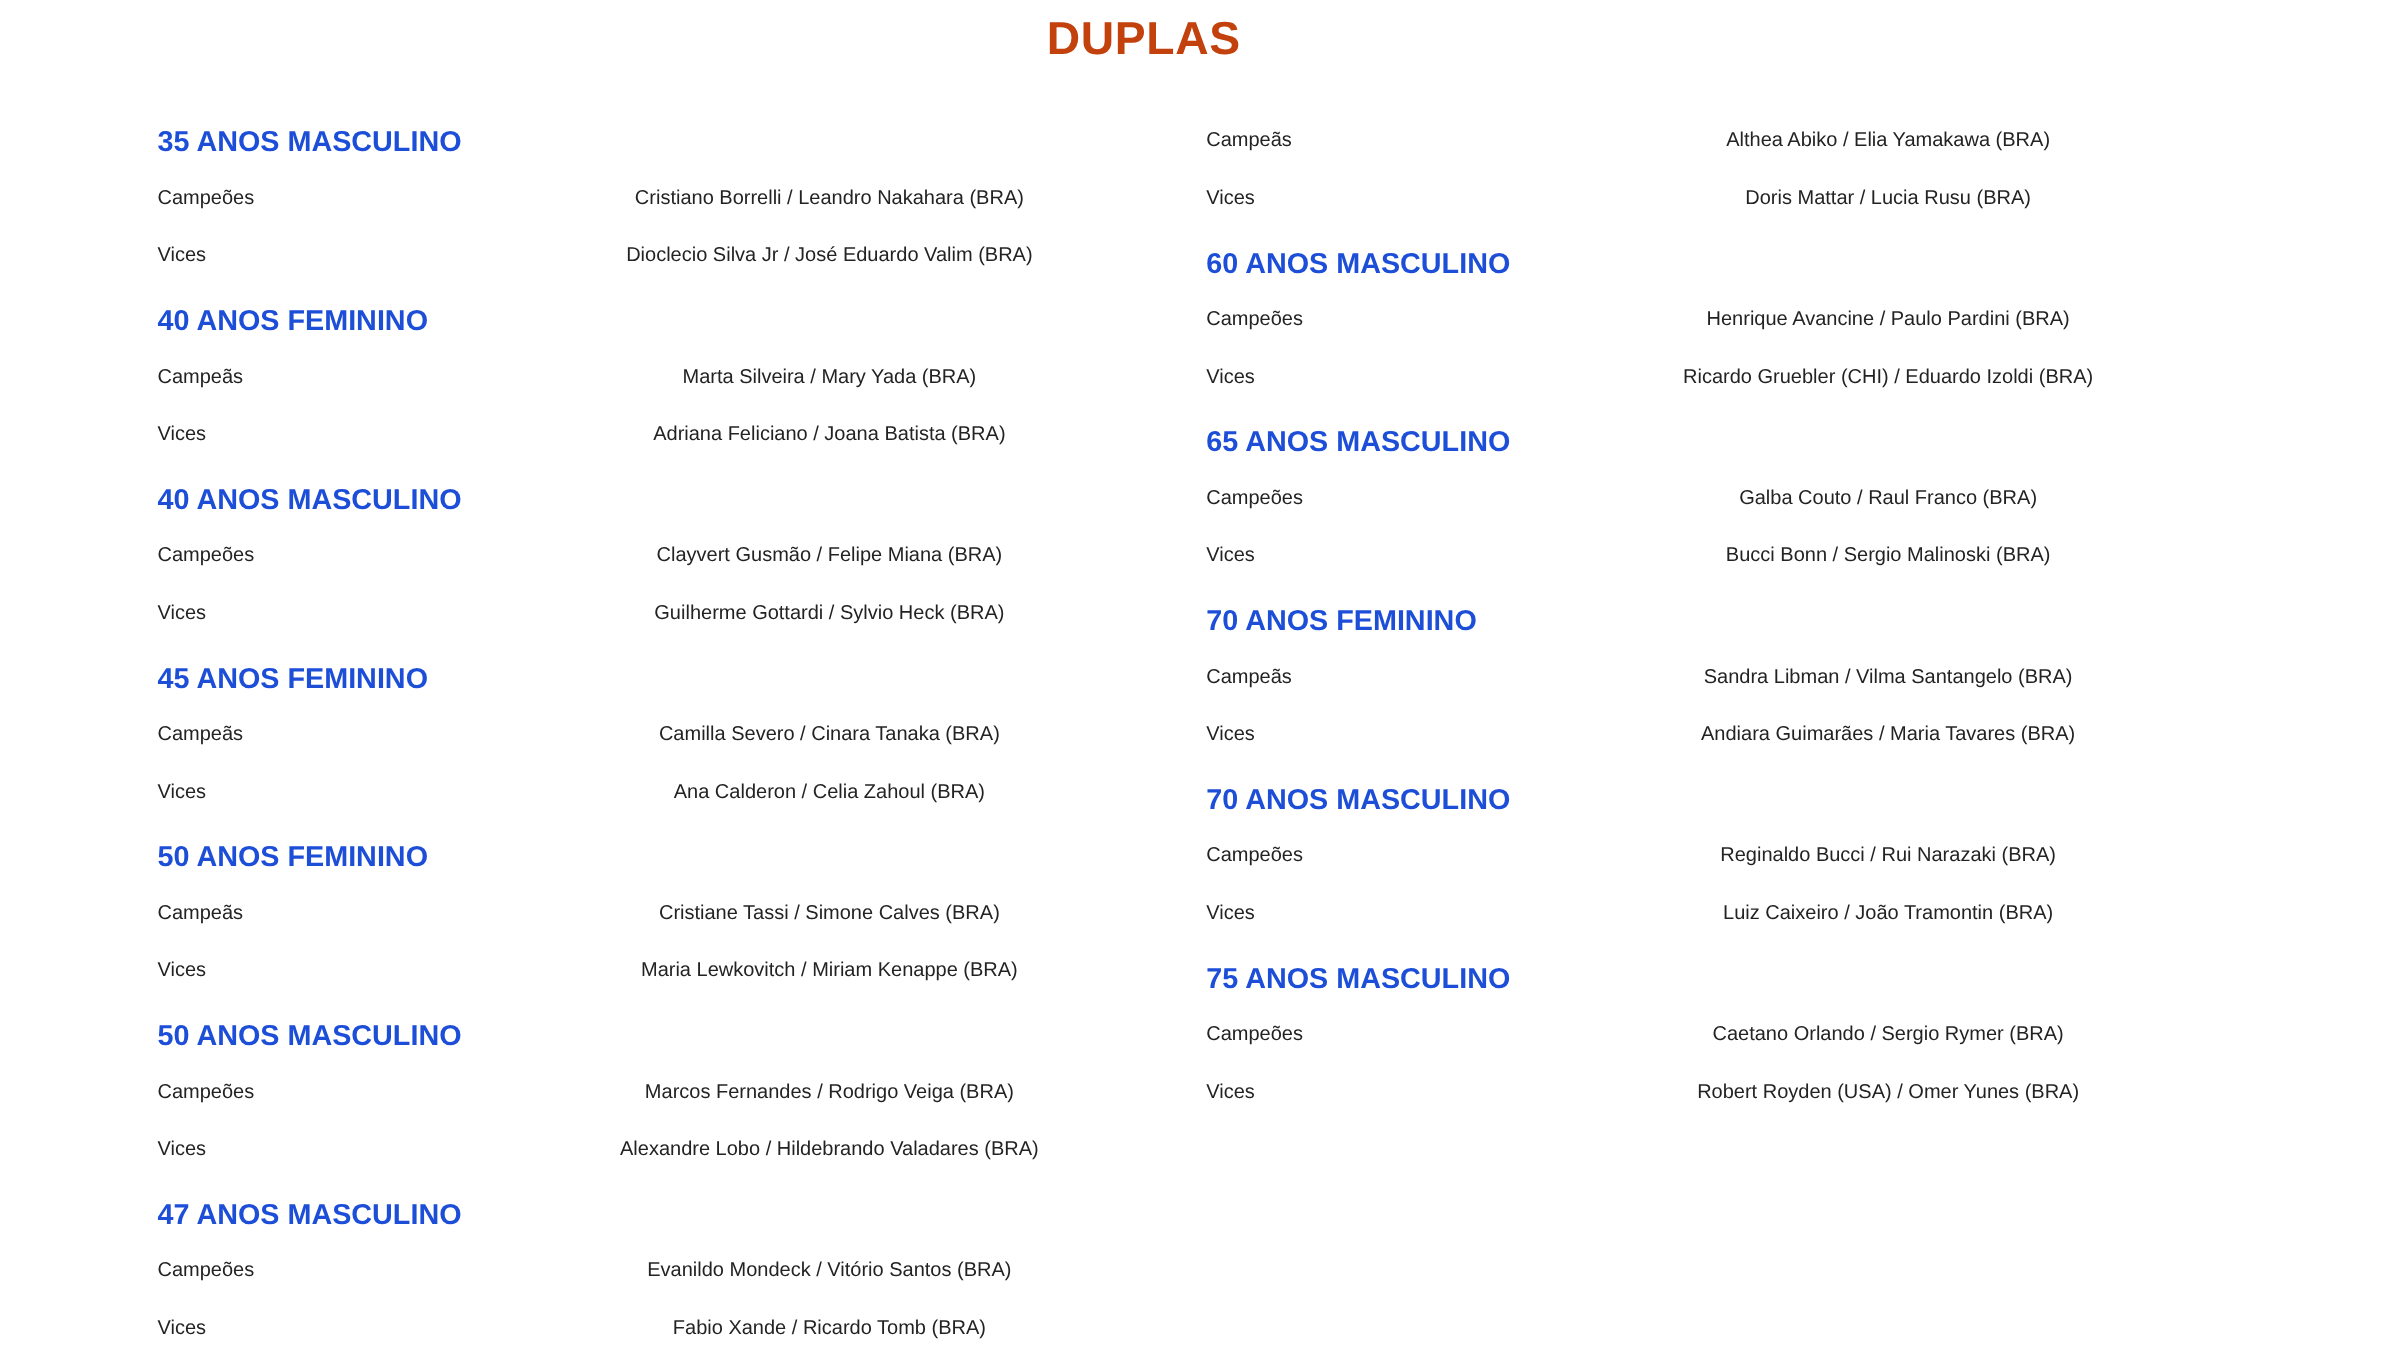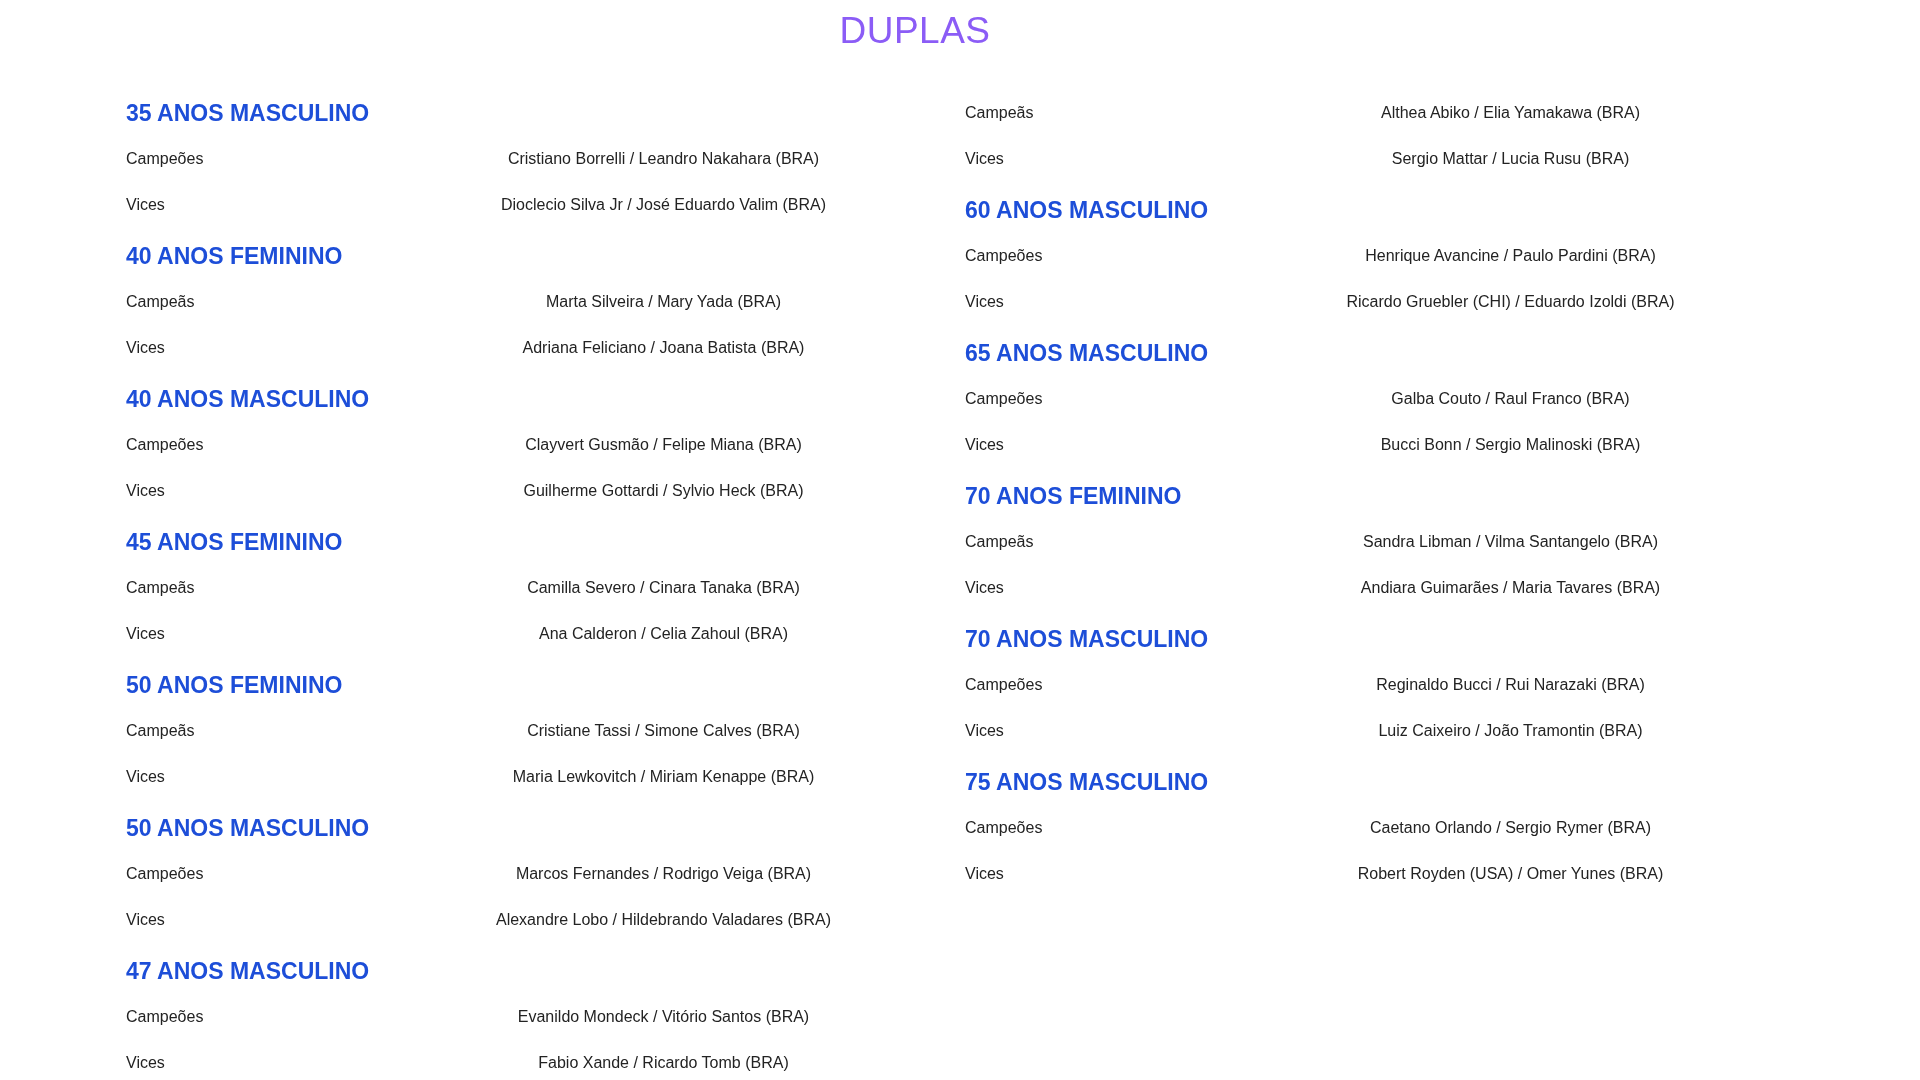--- a/index.html
+++ b/index.html
@@ -20,22 +20,22 @@
     inset: 0;
     background: #ffffff;
   }
   .title {
     position: absolute;
     top: 10px;
     left: 915px;
     transform: translateX(-50%);
     margin: 0;
     font-size: 37px;
-    font-weight: 400;
-    color: #8b5cf6;
+    font-weight: 700;
+    color: #c2410c;
     letter-spacing: 0.5px;
     white-space: nowrap;
   }
   .col {
     position: absolute;
     top: 90px;
   }
   .col-left  { left: 126px; width: 810px; }
   .col-right { left: 965px; width: 830px; }
 
@@ -152,21 +152,21 @@
       </div>
     </div>
   <div class="col col-right" id="col-1">
       <div class="section">
         <div class="row">
           <div class="row-label">Campeãs</div>
           <div class="row-value">Althea Abiko / Elia Yamakawa (BRA)</div>
         </div>
         <div class="row">
           <div class="row-label">Vices</div>
-          <div class="row-value">Sergio Mattar / Lucia Rusu (BRA)</div>
+          <div class="row-value">Doris Mattar / Lucia Rusu (BRA)</div>
         </div>
       </div>
       <div class="section">
         <div class="sec-header">60 ANOS MASCULINO</div>
         <div class="row">
           <div class="row-label">Campeões</div>
           <div class="row-value">Henrique Avancine / Paulo Pardini (BRA)</div>
         </div>
         <div class="row">
           <div class="row-label">Vices</div>

